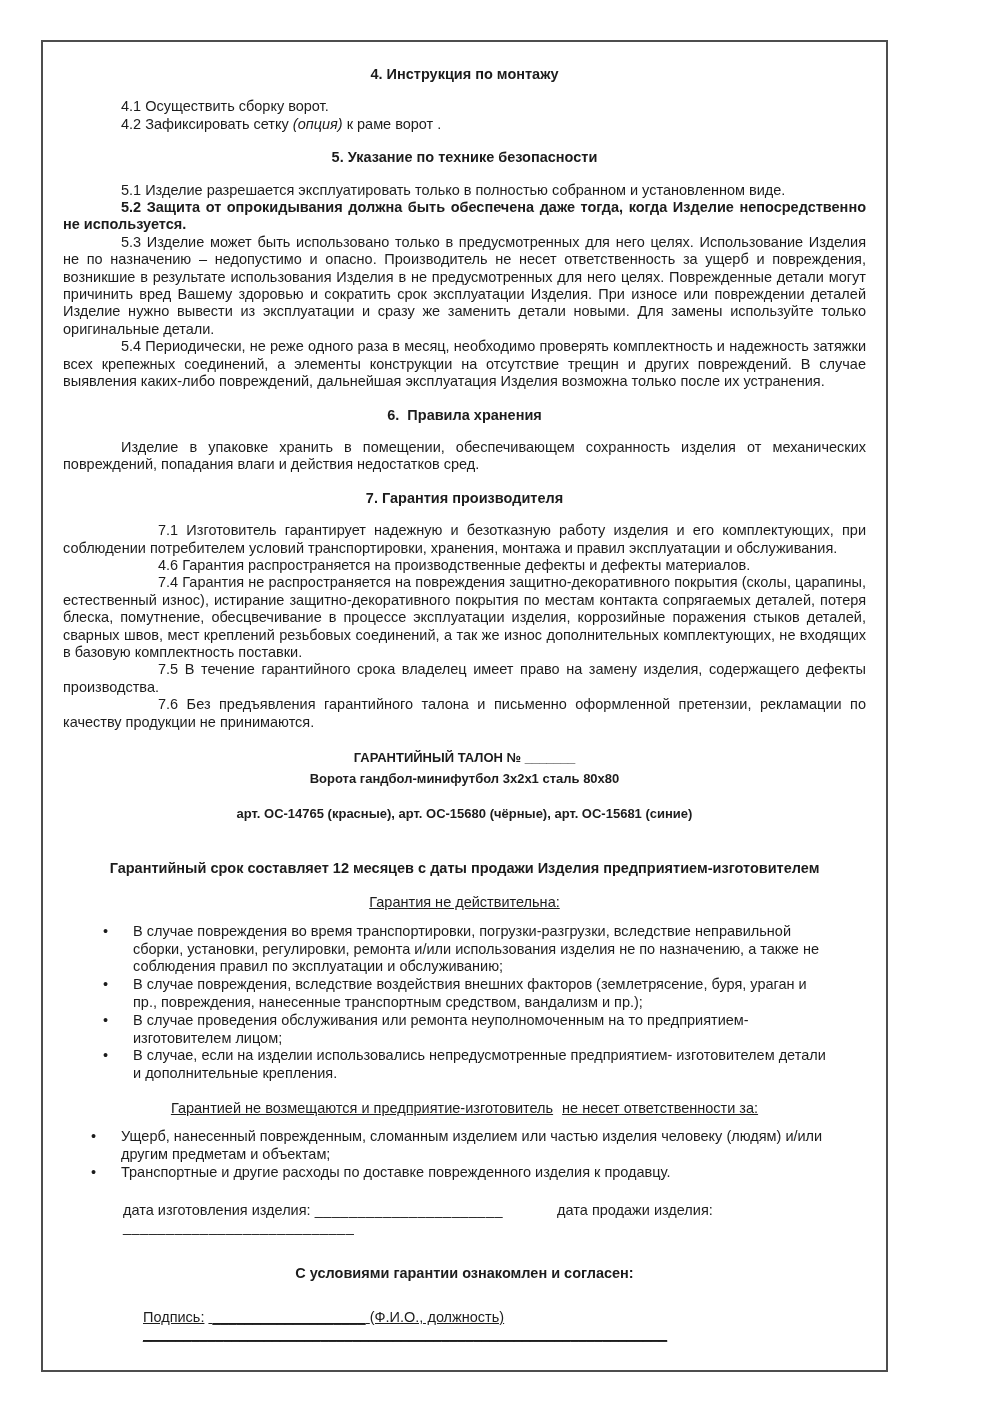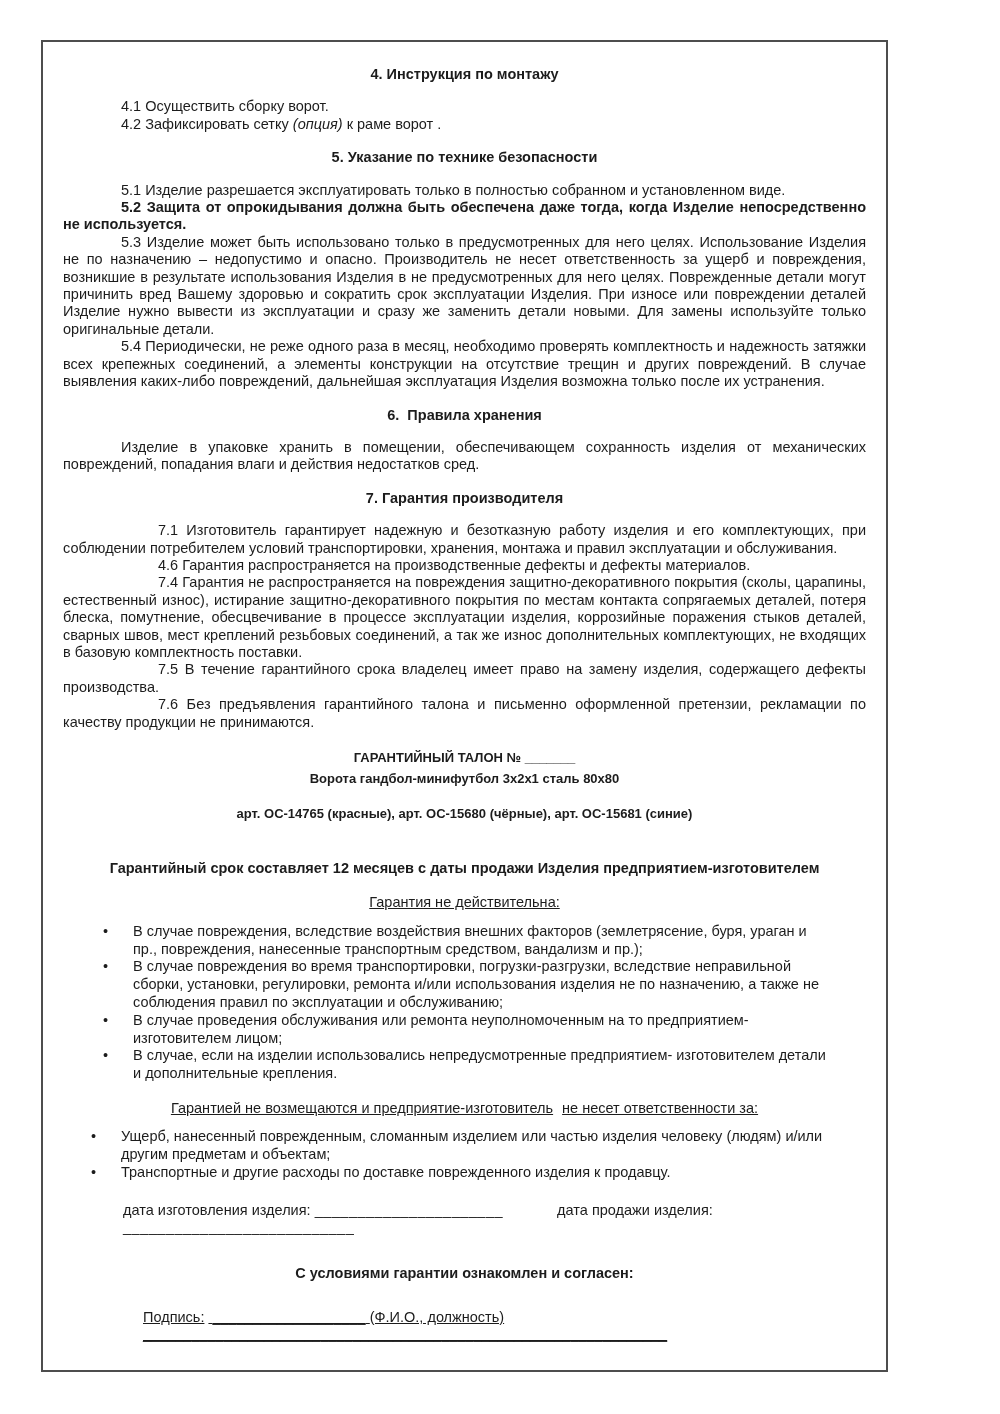--- a/index.html
+++ b/index.html
@@ -141,22 +141,22 @@
   <p class="body indent7">7.6 Без предъявления гарантийного талона и письменно оформленной претензии, рекламации по качеству продукции не принимаются.</p>
 
   <div class="talon-block">
     <div class="talon-title">ГАРАНТИЙНЫЙ ТАЛОН № _______</div>
     <div class="talon-title">Ворота гандбол-минифутбол 3х2х1 сталь 80х80</div>
     <div class="articles">арт. ОС-14765 (красные),  арт. ОС-15680 (чёрные), арт. ОС-15681 (синие)</div>
     <div class="term">Гарантийный срок составляет 12 месяцев с даты продажи Изделия предприятием-изготовителем</div>
 
     <div class="center-underlined"><span class="useg">Гарантия не действительна:</span></div>
     <ul class="blist">
+      <li>В случае повреждения во время транспортировки, погрузки-разгрузки, вследствие неправильной сборки, установки, регулировки, ремонта и/или использования изделия не по назначению, а также не соблюдения правил по эксплуатации и обслуживанию;</li>
       <li>В случае повреждения, вследствие воздействия внешних факторов (землетрясение, буря, ураган и пр., повреждения, нанесенные транспортным средством, вандализм и пр.);</li>
-      <li>В случае повреждения во время транспортировки, погрузки-разгрузки, вследствие неправильной сборки, установки, регулировки, ремонта и/или использования изделия не по назначению, а также не соблюдения правил по эксплуатации и обслуживанию;</li>
       <li>В случае проведения обслуживания или ремонта неуполномоченным на то предприятием-изготовителем лицом;</li>
       <li>В случае, если на изделии использовались непредусмотренные предприятием- изготовителем детали и дополнительные крепления.</li>
     </ul>
 
     <div class="center-underlined"><span class="useg">Гарантией не возмещаются и предприятие-изготовитель</span><span class="useg">не несет ответственности за:</span></div>
     <ul class="blist second">
       <li>Ущерб, нанесенный поврежденным, сломанным изделием или частью изделия человеку (людям) и/или другим предметам и объектам;</li>
       <li>Транспортные и другие расходы по доставке поврежденного изделия к продавцу.</li>
     </ul>
 

